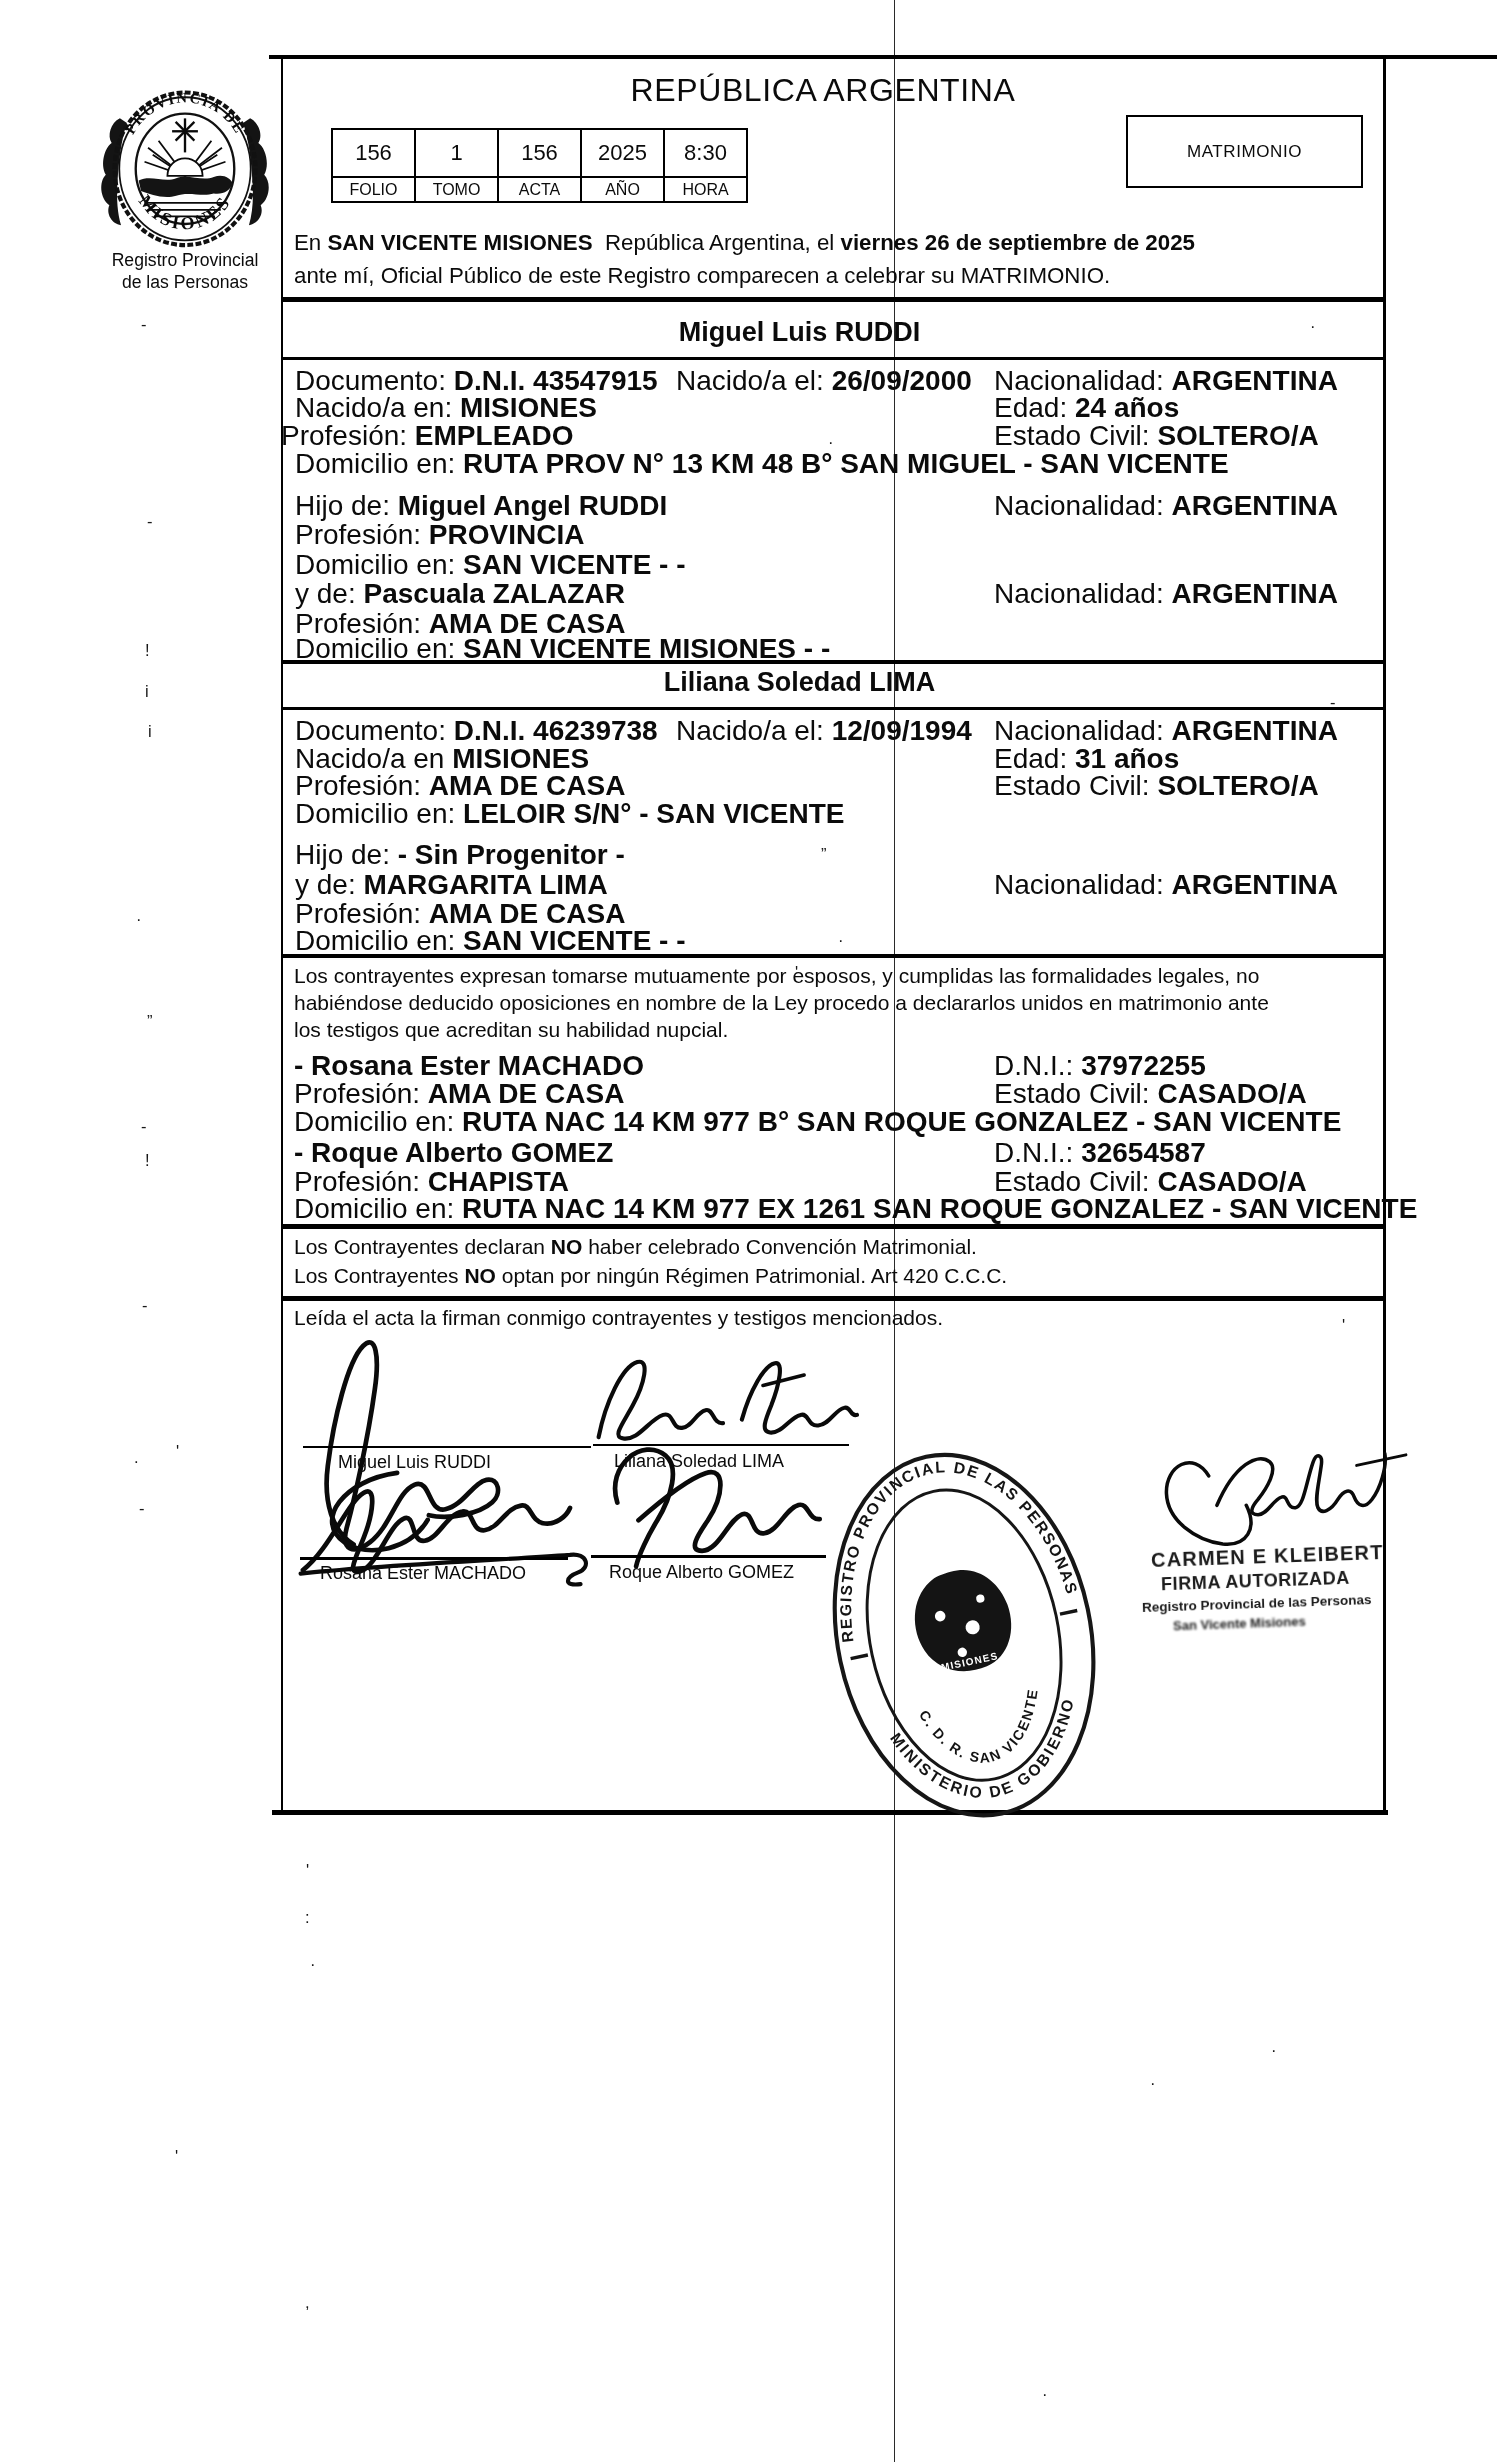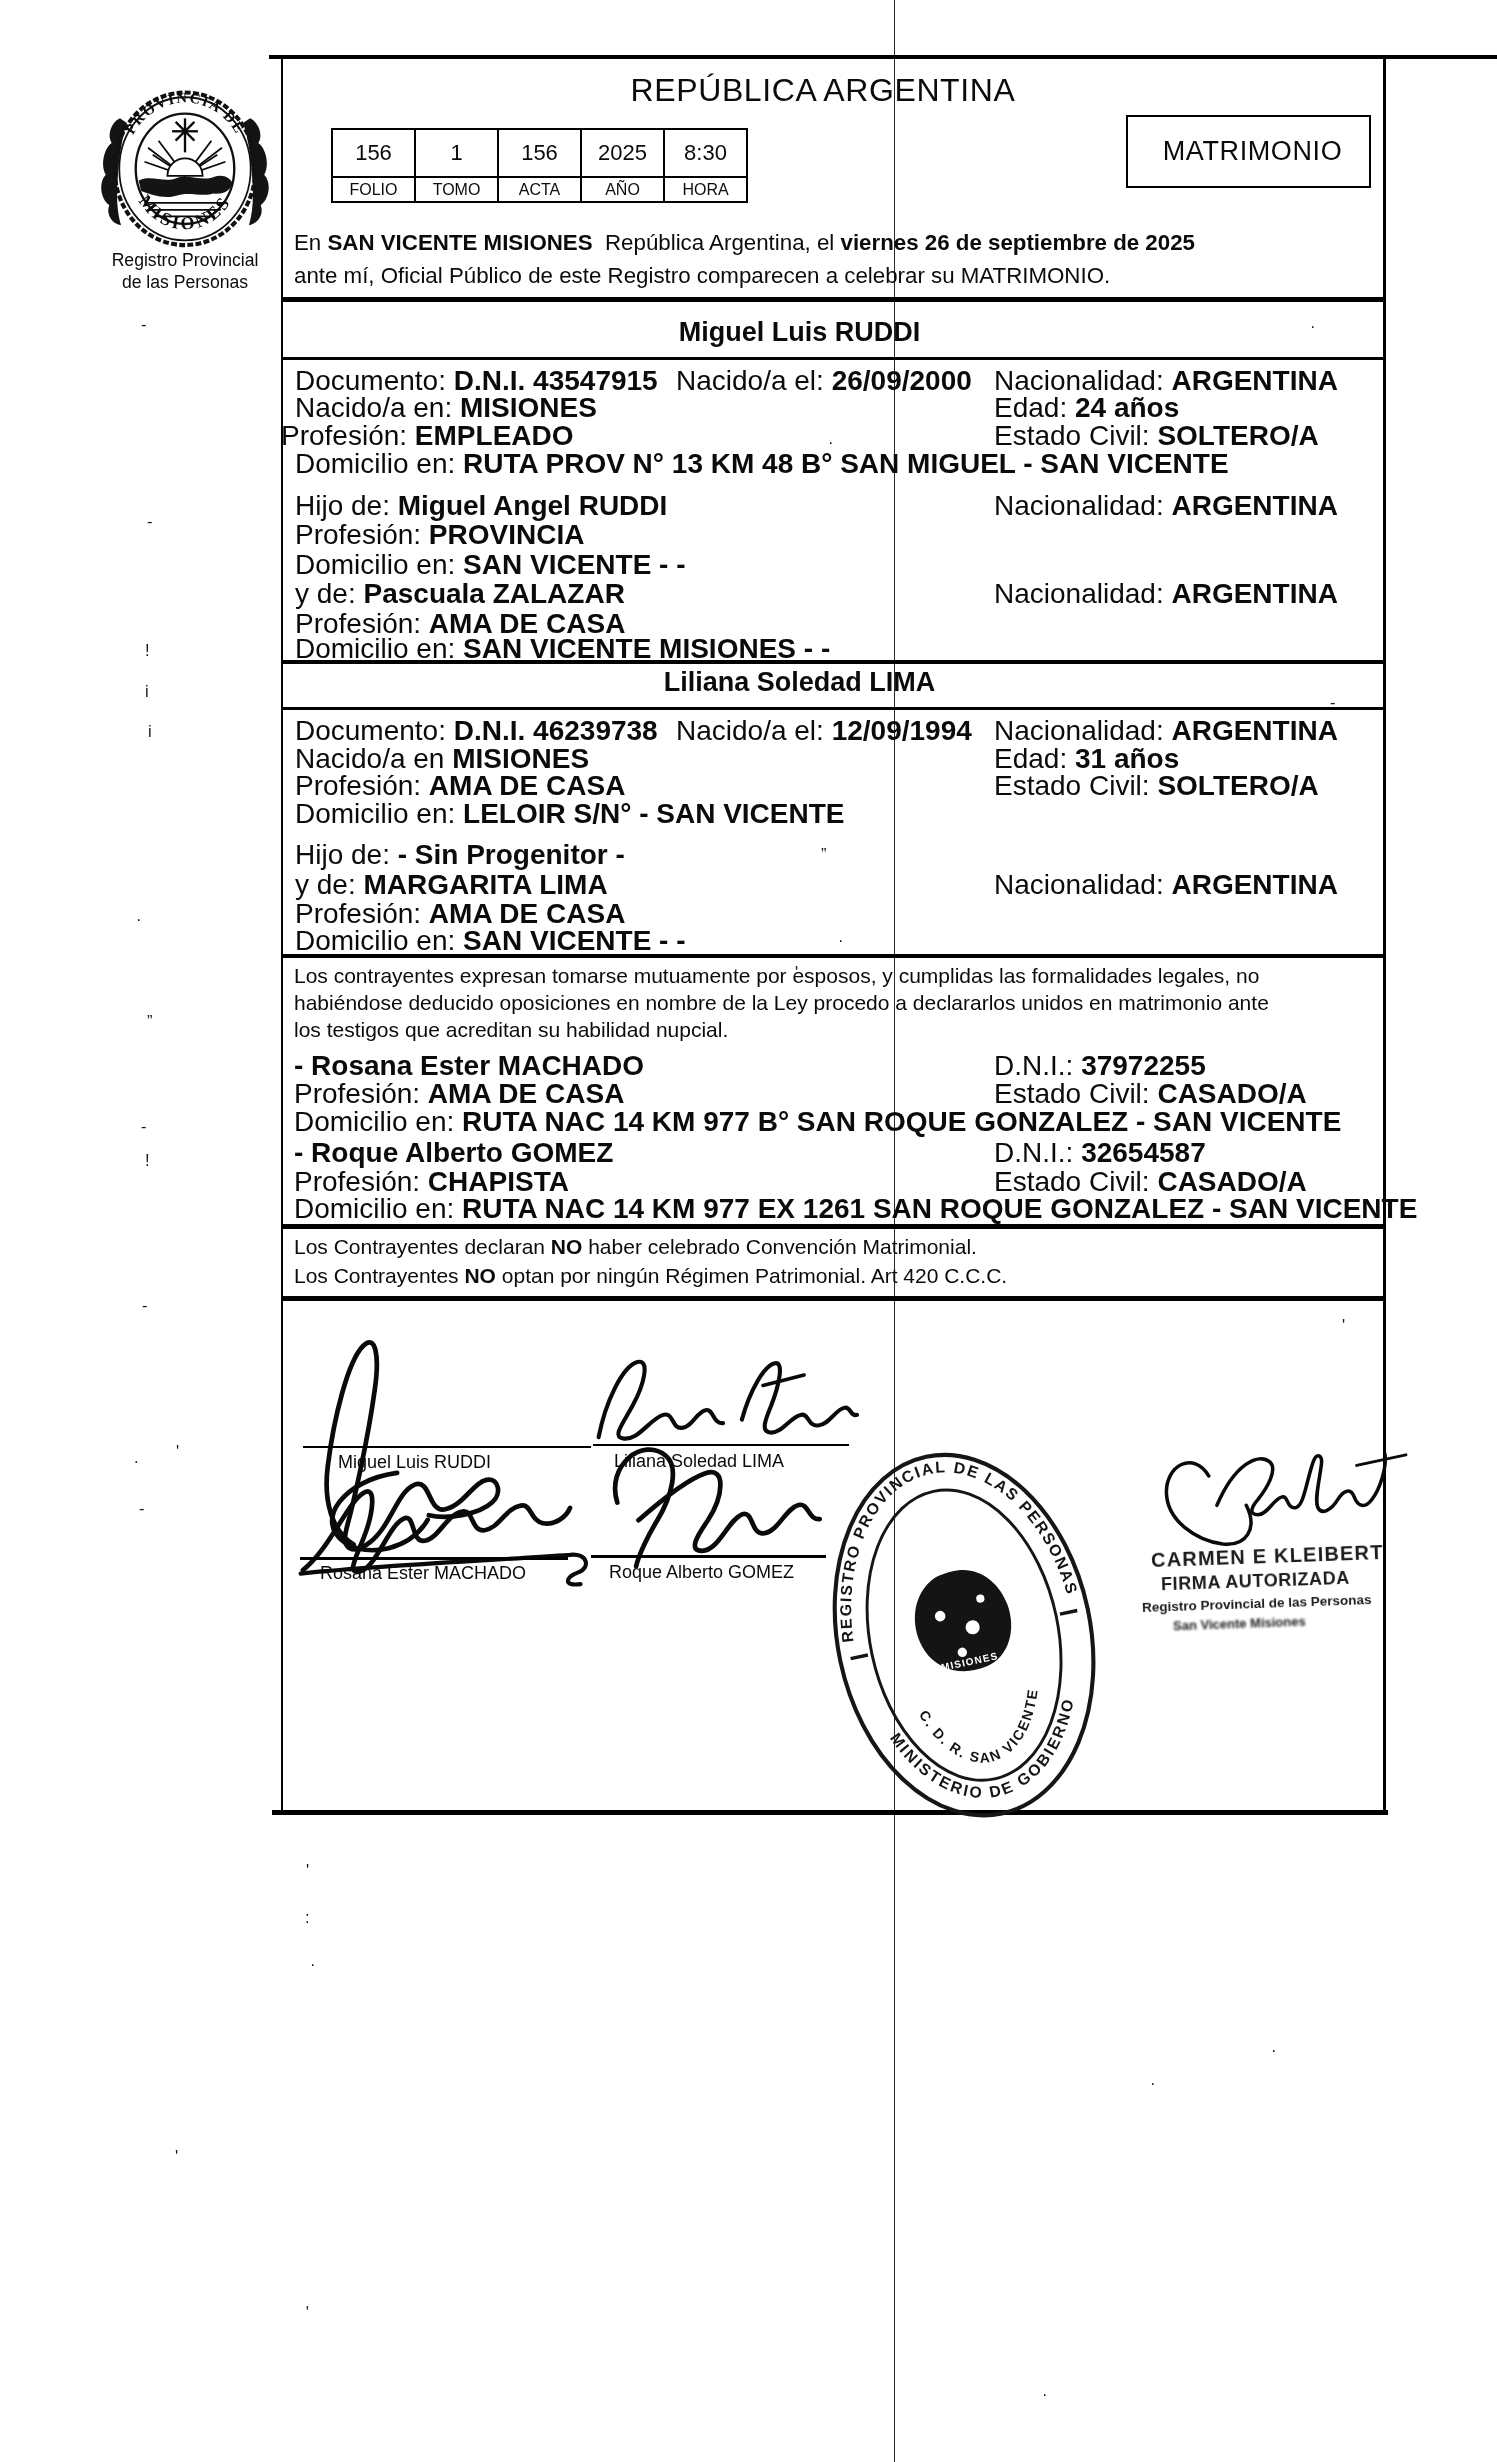--- a/index.html
+++ b/index.html
@@ -17,21 +17,21 @@
   .siglabel{font-size:18px;}
   .fold{position:absolute;left:894px;top:0;width:1.2px;height:2462px;background:#2a2a2a;}
   .art{position:absolute;font-size:16.5px;color:#181818;}
   
   #regtable{position:absolute;left:331px;top:128px;border-collapse:collapse;}
   #regtable td{border:2.4px solid #000;width:81px;text-align:center;padding:0;}
   #regtable .vals td{height:46px;font-size:22px;font-weight:400;}
   #regtable .labs td{height:23px;font-size:16px;}
   
   #matbox{position:absolute;left:1126px;top:115px;width:233px;height:69px;border:2.9px solid #000;
-          display:flex;align-items:center;justify-content:center;font-size:27px;letter-spacing:0.6px;padding-left:8px;}
+          display:flex;align-items:center;justify-content:center;font-size:17px;letter-spacing:0.6px;}
   svg{position:absolute;overflow:visible;}
   .sigpath{fill:none;stroke:#0a0a0a;stroke-linecap:round;stroke-linejoin:round;}
   .stamp-ink{fill:#141414;}
   .stamp-txt{font-family:"Liberation Sans",sans-serif;font-weight:700;}
   .seal-serif{font-family:"Liberation Serif",serif;font-weight:700;}
   .smudge{color:#1c1c1c;filter:blur(0.4px);}
 </style>
 </head>
 <body>
 
@@ -256,20 +256,21 @@
 
   <div class="rule" style="left:283px;top:1224px;width:1102px;height:4.7px;"></div>
   <div class="abs para" style="left:294px;top:1235px;">
     <span class="lbl">Los Contrayentes declaran </span><span class="val">NO</span><span class="lbl"> haber celebrado Convención Matrimonial.</span>
   </div>
   <div class="abs para" style="left:294px;top:1264px;">
     <span class="lbl">Los Contrayentes </span><span class="val">NO</span><span class="lbl"> optan por ningún Régimen Patrimonial. Art 420 C.C.C.</span>
   </div>
   <div class="rule" style="left:283px;top:1296px;width:1102px;height:4.7px;"></div>
 
+  <div class="abs para" style="left:294px;top:1306px;">Leída el acta la firman conmigo contrayentes y testigos mencionados.</div>
 
   <svg style="left:297px;top:1326px;" width="306" height="235" viewBox="0 0 520 400">
     <path class="sigpath" stroke-width="8" d="M96,372 C60,350 44,300 52,238 C62,158 86,60 112,34 C134,12 140,52 132,108 C120,196 96,300 84,344 C74,382 96,390 124,368 C160,340 170,282 200,270 C228,260 222,318 252,312 C282,306 300,266 322,262 C344,258 348,286 332,300 C310,320 258,330 224,322"></path>
     <path class="sigpath" stroke-width="8" d="M170,250 C80,262 28,330 80,368 C122,396 192,380 222,330"></path>
   </svg>
   <div class="rule" style="left:303px;top:1446px;width:288px;height:2.4px;"></div>
   <div class="abs siglabel" style="left:338px;top:1452px;">Miguel Luis RUDDI</div>
 
   <svg style="left:588px;top:1349px;" width="276" height="106" viewBox="0 0 470 180">
     <path class="sigpath" stroke-width="7" d="M18,150 C30,90 58,30 84,22 C106,16 96,60 76,96 C60,126 40,150 60,152 C86,156 104,120 128,112 C146,106 142,136 160,134 C178,132 184,108 200,104 C214,100 212,128 230,126"></path>

